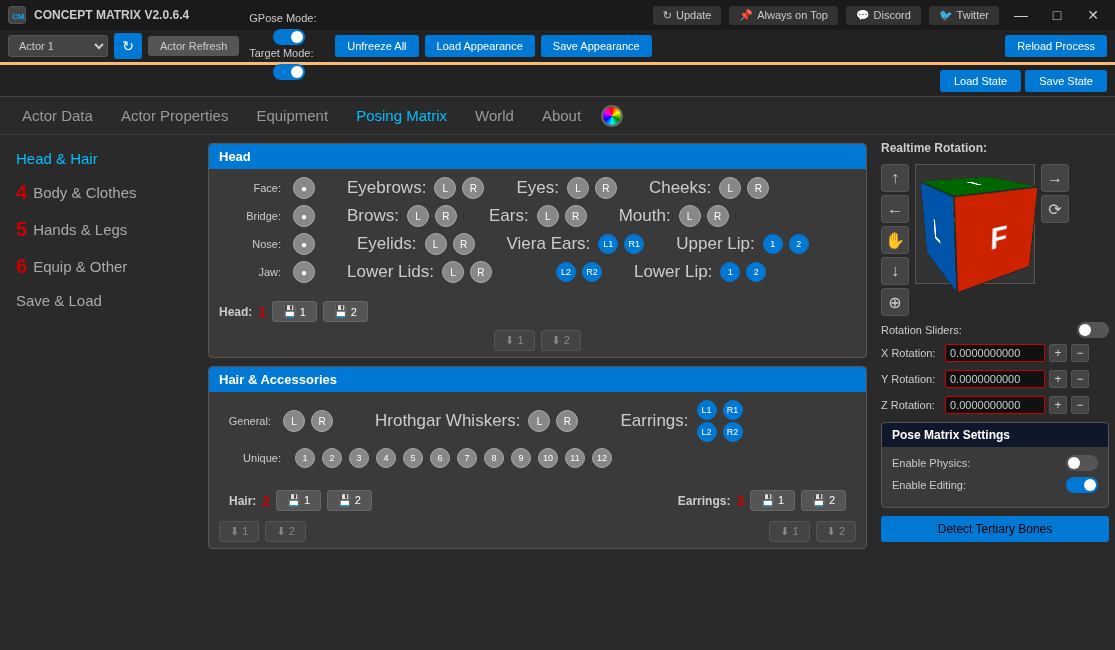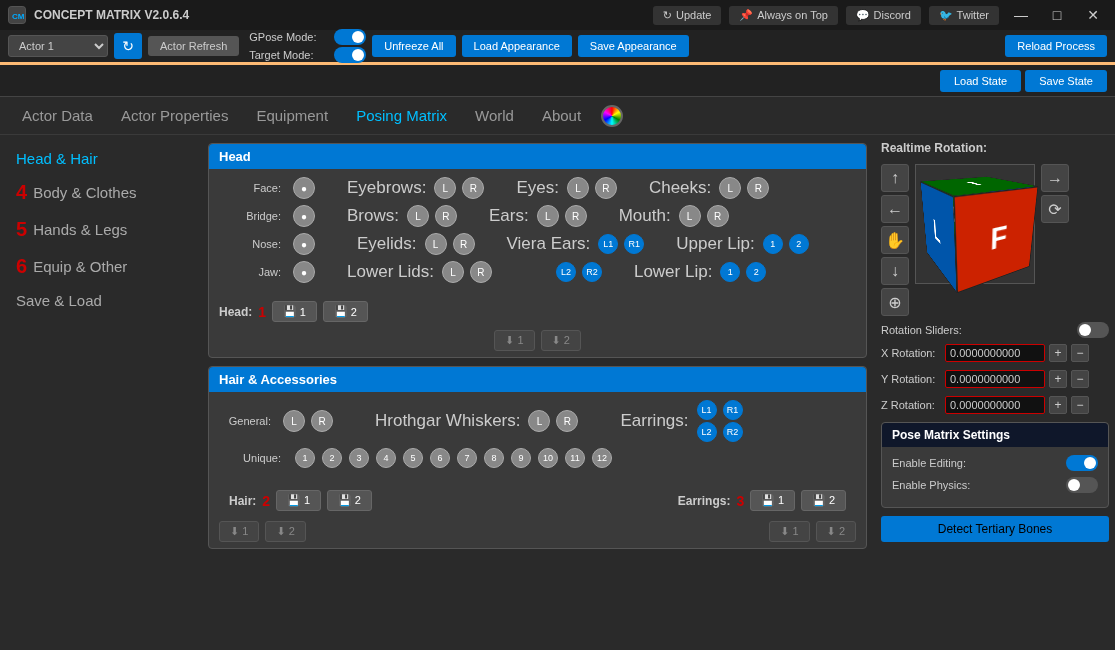--- a/index.html
+++ b/index.html
@@ -91,21 +91,21 @@
       padding: 4px 12px;
       font-size: 11px;
       border-radius: 3px;
       cursor: pointer;
     }
     .gpose-row {
       display: flex; flex-direction: column; gap: 2px;
       margin-left: 4px;
     }
     .toggle-row {
-      display: flex; align-items: center; gap: 5px;
+      display: flex; align-items: center; gap: 5px; flex-direction: column;
     }
     .toggle-label { font-size: 11px; color: #ccc; min-width: 80px; }
     .toggle {
       width: 32px; height: 16px;
       background: #0078d4;
       border-radius: 8px;
       position: relative;
       cursor: pointer;
     }
     .toggle::after {
@@ -844,27 +844,27 @@
       <span class="rotation-axis">Z Rotation:</span>
       <input class="rotation-val" type="text" value="0.0000000000" style="">
       <button class="rot-btn">+</button>
       <button class="rot-btn">−</button>
     </div>
 
     <div class="pose-settings">
       <div class="pose-settings-header">Pose Matrix Settings</div>
       <div class="pose-settings-body">
         <div class="setting-row">
+          <span class="setting-label">Enable Physics:</span>
+          <div class="toggle-off"></div>
+        </div>
+        <div class="setting-row">
           <span class="setting-label">Enable Editing:</span>
           <div class="toggle-on"></div>
         </div>
-        <div class="setting-row">
-          <span class="setting-label">Enable Physics:</span>
-          <div class="toggle-off"></div>
-        </div>
       </div>
     </div>
 
     <button class="detect-btn">Detect Tertiary Bones</button>
 
   </div>
 
 </div>
 
 </body></html>

